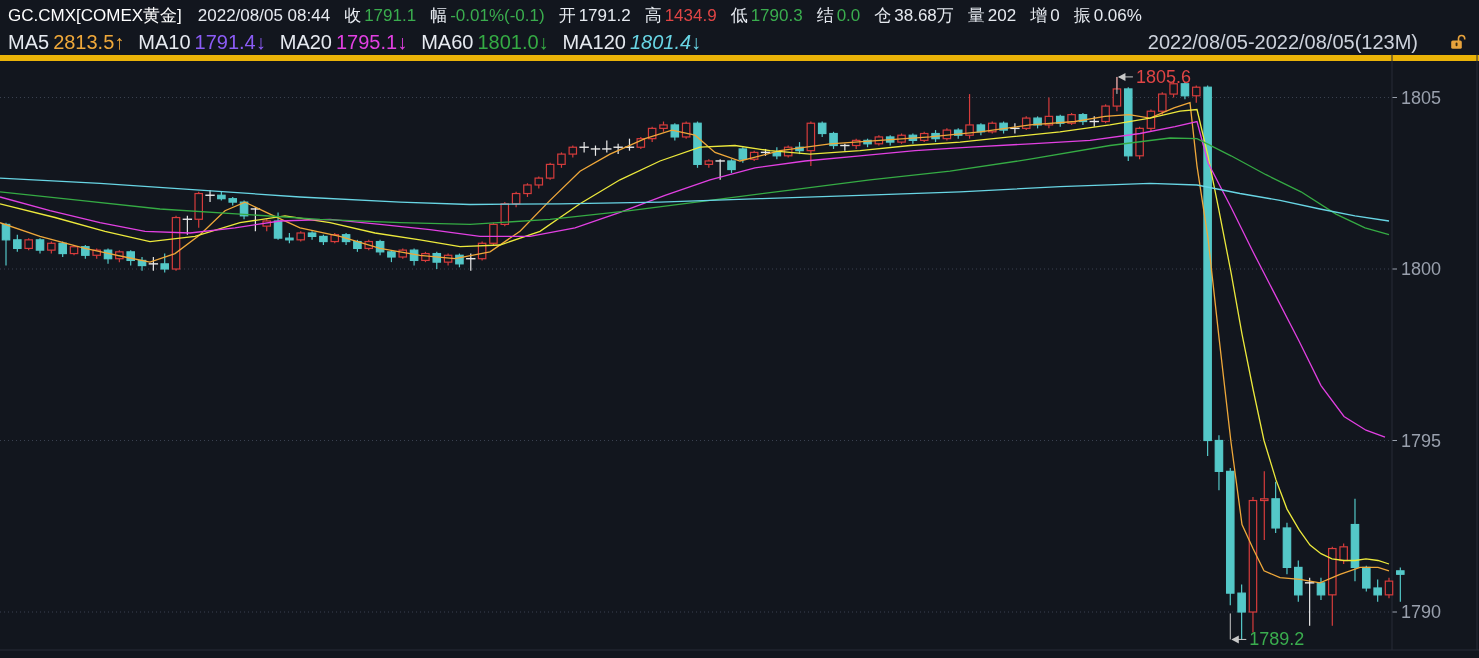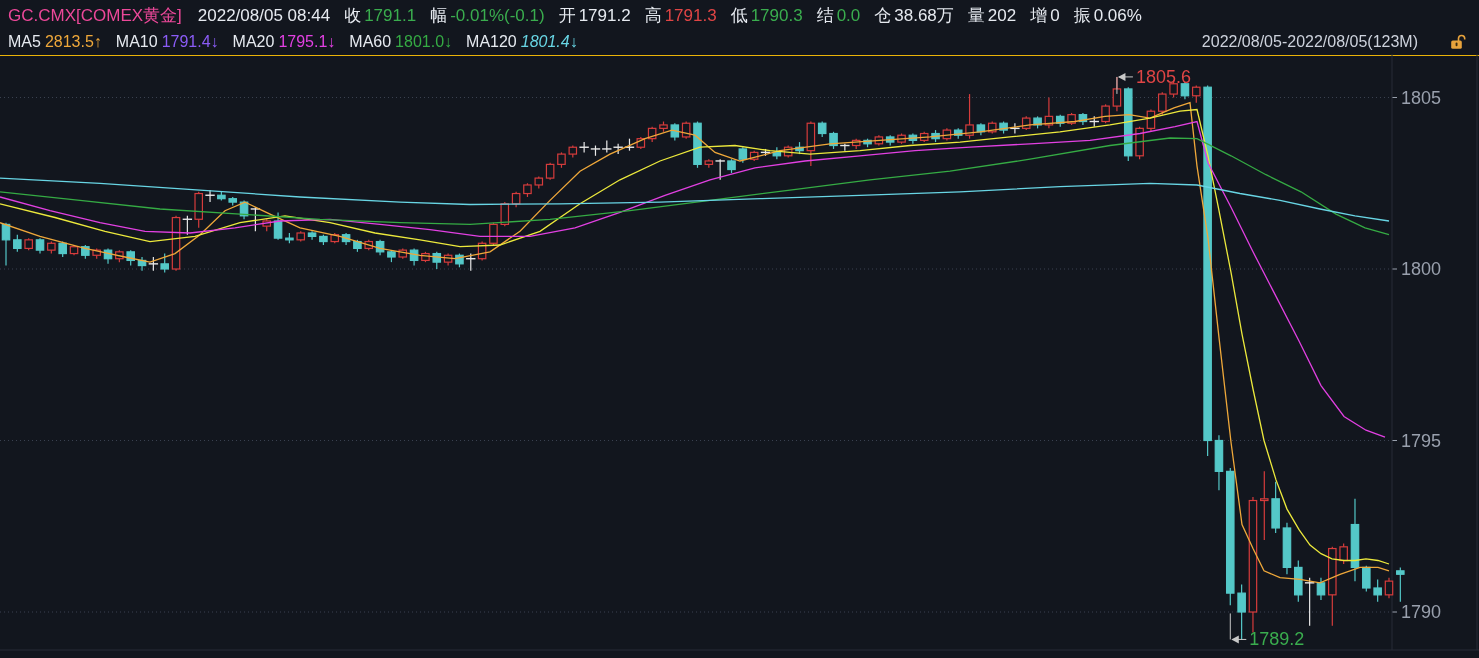--- a/index.html
+++ b/index.html
@@ -5,27 +5,27 @@
   html,body{margin:0;padding:0;background:#0b0e14;}
   .app{
     position:relative;width:1479px;height:658px;overflow:hidden;
     background:#12161e;font-family:"Liberation Sans",sans-serif;
     -webkit-font-smoothing:antialiased;
   }
   .hdr1{
     display:flex;align-items:center;height:27px;padding:2px 8px 0 8px;
     font-size:17px;color:#e6eaf0;white-space:nowrap;
   }
-  .hdr1 .sym{margin-right:16px;color:#ec4899;}
+  .hdr1 .sym{margin-right:16px;color:#ffffff;}
   .hdr1 .dt{margin-right:14px;}
   .qf{margin-right:14px;display:inline-flex;align-items:baseline;}
   .qf .ql{color:#e6eaf0;margin-right:3px;}
   .hdr2{
     display:flex;align-items:center;height:26px;padding:0 8px;
-    font-size:16px;color:#e6eaf0;border-bottom:1px solid #eab308;white-space:nowrap;
+    font-size:20px;color:#e6eaf0;border-bottom:6px solid #eab308;white-space:nowrap;
   }
   .mai{margin-right:14px;display:inline-flex;align-items:baseline;}
   .mai .ml{margin-right:4px;}
   .hdr2 .right{margin-left:auto;display:flex;align-items:center;}
   .range{color:#cdd2dc;margin-right:31px;}
   .lock{width:18px;height:18px;margin-right:4px;cursor:pointer;}
   #chart-wrap{position:absolute;left:0;top:54px;width:1479px;height:604px;}
   svg text{font-family:"Liberation Sans",sans-serif;}
 </style>
 </head>
@@ -40,21 +40,21 @@
           <span class="ql">收</span>
           <span style="color: rgb(58, 173, 78);">1791.1</span>
         </span><span class="qf">
           <span class="ql">幅</span>
           <span style="color: rgb(58, 173, 78);">-0.01%(-0.1)</span>
         </span><span class="qf">
           <span class="ql">开</span>
           <span style="color: rgb(230, 234, 240);">1791.2</span>
         </span><span class="qf">
           <span class="ql">高</span>
-          <span style="color: rgb(224, 69, 69);">1791.3</span>
+          <span style="color: rgb(224, 69, 69);">1434.9</span>
         </span><span class="qf">
           <span class="ql">低</span>
           <span style="color: rgb(58, 173, 78);">1790.3</span>
         </span><span class="qf">
           <span class="ql">结</span>
           <span style="color: rgb(58, 173, 78);">0.0</span>
         </span><span class="qf">
           <span class="ql">仓</span>
           <span style="color: rgb(230, 234, 240);">38.68万</span>
         </span><span class="qf">

